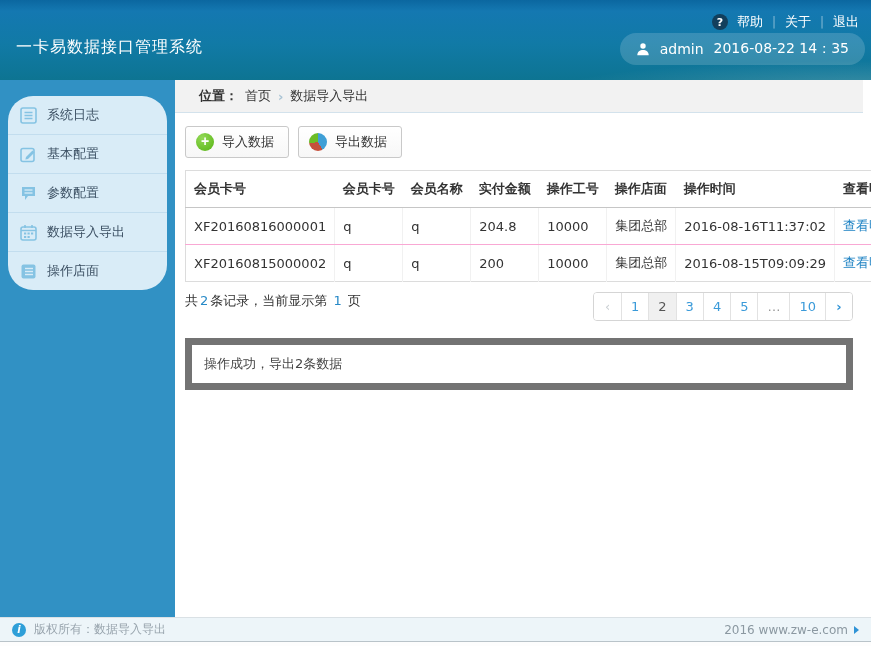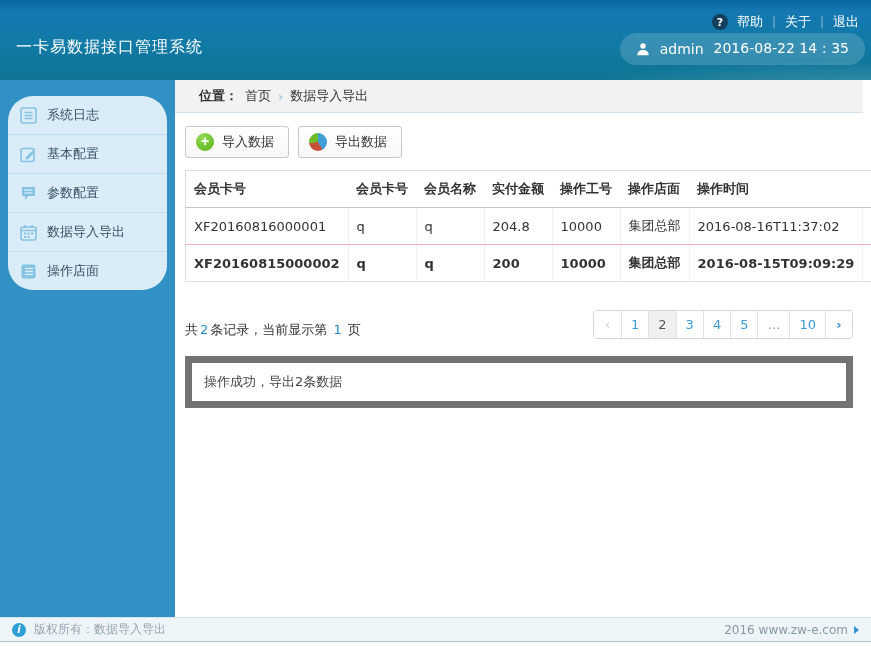--- a/index.html
+++ b/index.html
@@ -94,26 +94,26 @@
   }
   .data-table th {
     text-align:left; font-weight:bold; padding:9px 8px;
     border-bottom:1px solid #c6c6c6; white-space:nowrap;
   }
   .data-table td {
     padding:9px 8px; border-bottom:1px solid #f9a8d4;
     border-left:1px solid #f1f1f1; white-space:nowrap;
   }
   .data-table td:first-child { border-left:none; }
-  .data-table tr:last-child td { border-bottom:none;font-weight:bold; }
+  .data-table tr:last-child td { border-bottom:none; }
   .data-table th:last-child, .data-table td:last-child { text-align:right; padding-right:12px; }
   .detail-link { color:#1f83c4; cursor:pointer; text-decoration:none; }
 
   
-  .table-footer { display:flex; justify-content:space-between; align-items:flex-end; margin-top:28px; }
+  .table-footer { display:flex; justify-content:space-between; align-items:flex-start; margin-top:10px; }
   .records { font-size:13px; color:#333; }
   .records .num { color:#2789c7; padding:0 2px; }
   .pager { display:flex; border:1px solid #d5d5d5; border-radius:4px; overflow:hidden; background:#fff; }
   .page-cell {
     min-width:27px; padding:6px 9px; text-align:center; font-size:13px;
     color:#3a9ad9; border-left:1px solid #e2e2e2; cursor:pointer; background:#fff;
   }
   .page-cell:first-child { border-left:none; }
   .page-cell.prev { color:#c9ced2; }
   .page-cell.next { color:#2f93d6; font-weight:bold; }

